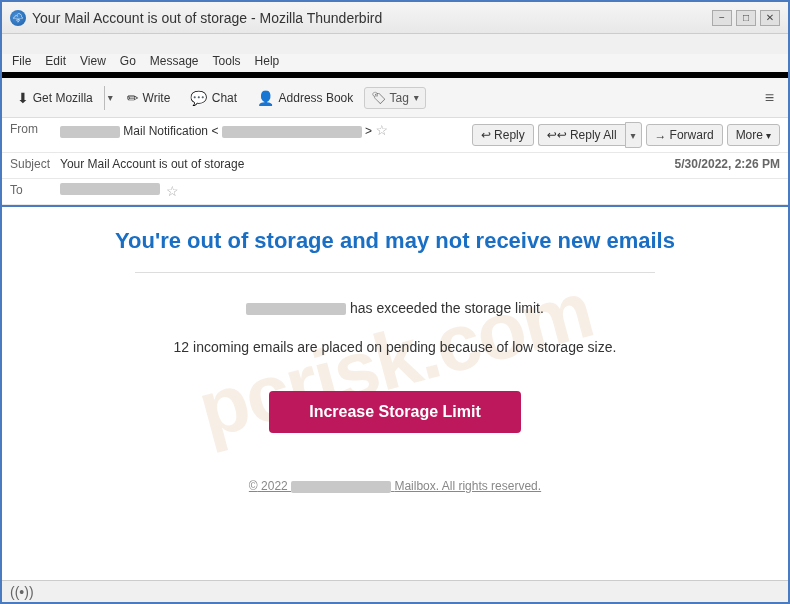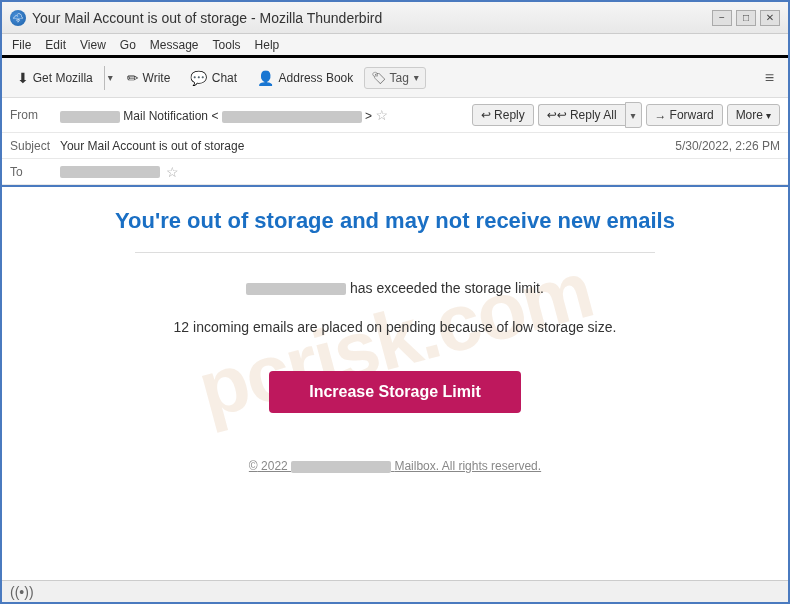--- a/index.html
+++ b/index.html
@@ -71,24 +71,25 @@
       justify-content: center;
       font-size: 10px;
       color: #444;
     }
 
     
     .menu-bar {
       background: #f5f5f5;
       padding: 2px 4px;
       display: flex;
-      align-items: center;
+      align-items: flex-end;
       gap: 2px;
-      border-bottom: 3px solid #000000;
+      border-bottom: 6px solid #000000;
       height: 24px;
+      margin-top: 20px;
     }
 
     .menu-item {
       padding: 2px 6px;
       font-size: 12px;
       color: #333;
       cursor: pointer;
       border-radius: 2px;
     }
 
@@ -158,21 +159,21 @@
 
     
     .email-header {
       background: white;
       border-bottom: 2px solid #4a7abf;
       padding: 0;
     }
 
     .email-field {
       display: flex;
-      align-items: center;
+      align-items: flex-start;
       padding: 4px 8px;
       border-bottom: 1px solid #e8e8e8;
       min-height: 26px;
       position: relative;
     }
 
     .field-label {
       color: #666;
       font-size: 12px;
       width: 50px;
@@ -228,20 +229,21 @@
     }
 
     .from-row {
       position: relative;
     }
 
     .date-field {
       color: #666;
       font-size: 12px;
       margin-left: auto;
+      font-weight: bold;
     }
 
     
     .email-content {
       background: white;
       flex: 1;
       overflow-y: auto;
       padding: 20px 40px;
       text-align: center;
     }

